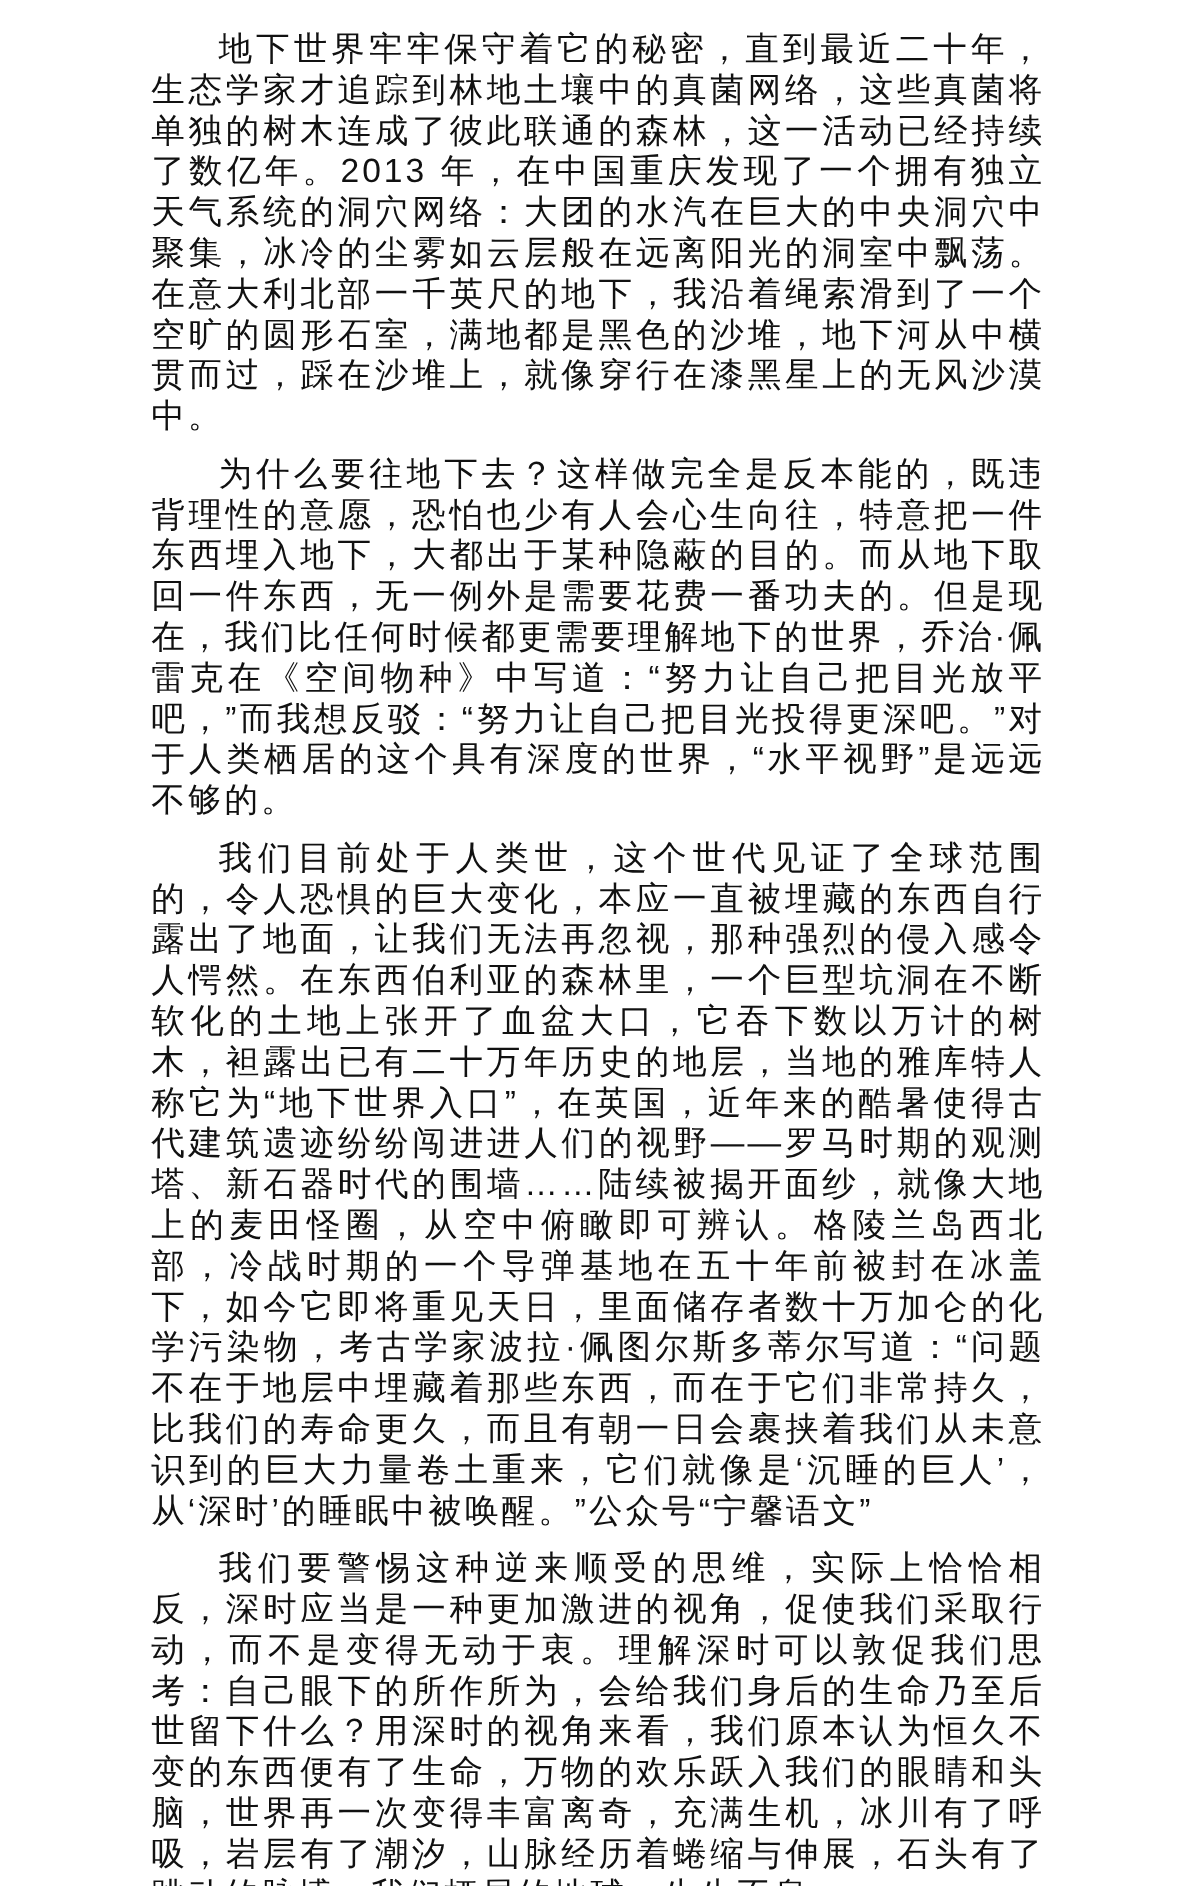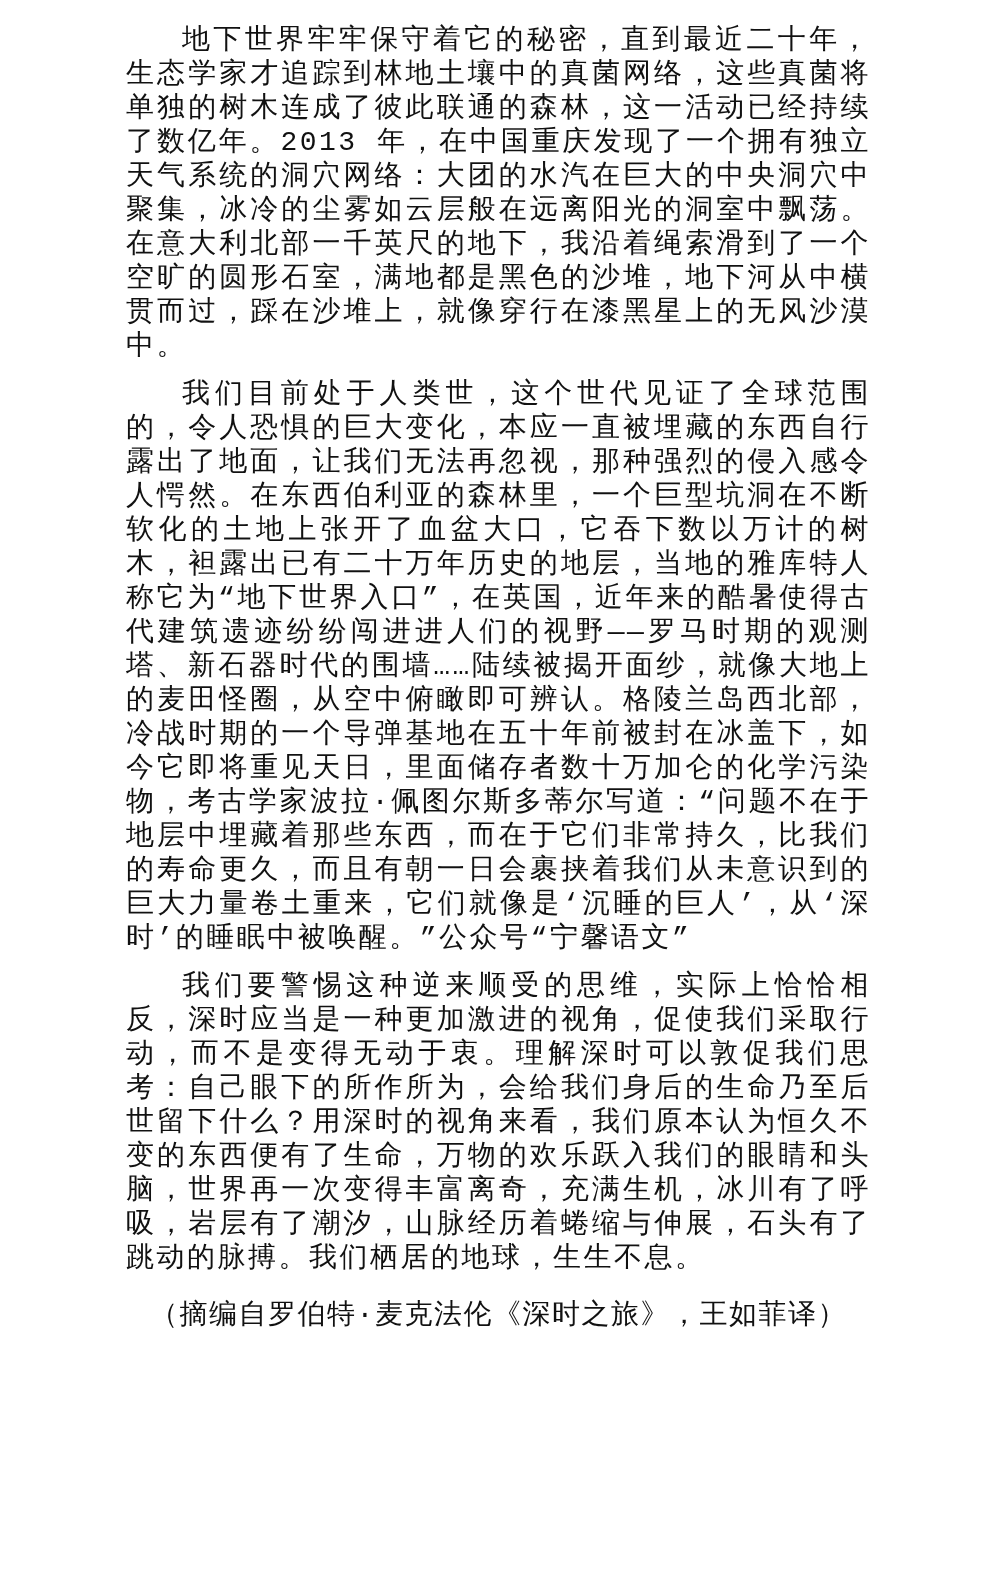--- a/index.html
+++ b/index.html
@@ -7,21 +7,21 @@
     padding: 0;
     background: #ffffff;
   }
   .page {
     position: relative;
     width: 809px;
     height: 1572px;
     margin: 0 auto;
     background: #ffffff;
     color: #111111;
-    font-family: Liberation Mono, monospace;
+    font-family: Liberation Sans, sans-serif;
     box-sizing: border-box;
     padding: 24px 27px 0 37px;
     overflow: hidden;
   }
   .passage p {
     margin: 0 0 14px 0;
     font-size: 28px;
     line-height: 34px;
     letter-spacing: 2.5px;
     text-align: justify;
@@ -36,18 +36,19 @@
     margin-bottom: 16px;
     margin-top: 23px;
   }
 </style>
 </head>
 <body>
 
 <div class="page">
   <div class="passage">
     <p>地下世界牢牢保守着它的秘密，直到最近二十年，生态学家才追踪到林地土壤中的真菌网络，这些真菌将单独的树木连成了彼此联通的森林，这一活动已经持续了数亿年。2013 年，在中国重庆发现了一个拥有独立天气系统的洞穴网络：大团的水汽在巨大的中央洞穴中聚集，冰冷的尘雾如云层般在远离阳光的洞室中飘荡。在意大利北部一千英尺的地下，我沿着绳索滑到了一个空旷的圆形石室，满地都是黑色的沙堆，地下河从中横贯而过，踩在沙堆上，就像穿行在漆黑星上的无风沙漠中。</p>
+    <p>为什么要往地下去？这样做完全是反本能的，既违背理性的意愿，恐怕也少有人会心生向往，特意把一件东西埋入地下，大都出于某种隐蔽的目的。而从地下取回一件东西，无一例外是需要花费一番功夫的。但是现在，我们比任何时候都更需要理解地下的世界，乔治·佩雷克在《空间物种》中写道：“努力让自己把目光放平吧，”而我想反驳：“努力让自己把目光投得更深吧。”对于人类栖居的这个具有深度的世界，“水平视野”是远远不够的。</p>
     <p>我们目前处于人类世，这个世代见证了全球范围的，令人恐惧的巨大变化，本应一直被埋藏的东西自行露出了地面，让我们无法再忽视，那种强烈的侵入感令人愕然。在东西伯利亚的森林里，一个巨型坑洞在不断软化的土地上张开了血盆大口，它吞下数以万计的树木，袒露出已有二十万年历史的地层，当地的雅库特人称它为“地下世界入口”，在英国，近年来的酷暑使得古代建筑遗迹纷纷闯进进人们的视野——罗马时期的观测塔、新石器时代的围墙……陆续被揭开面纱，就像大地上的麦田怪圈，从空中俯瞰即可辨认。格陵兰岛西北部，冷战时期的一个导弹基地在五十年前被封在冰盖下，如今它即将重见天日，里面储存者数十万加仑的化学污染物，考古学家波拉·佩图尔斯多蒂尔写道：“问题不在于地层中埋藏着那些东西，而在于它们非常持久，比我们的寿命更久，而且有朝一日会裹挟着我们从未意识到的巨大力量卷土重来，它们就像是‘沉睡的巨人’，从‘深时’的睡眠中被唤醒。”公众号“宁馨语文”</p>
     <p>我们要警惕这种逆来顺受的思维，实际上恰恰相反，深时应当是一种更加激进的视角，促使我们采取行动，而不是变得无动于衷。理解深时可以敦促我们思考：自己眼下的所作所为，会给我们身后的生命乃至后世留下什么？用深时的视角来看，我们原本认为恒久不变的东西便有了生命，万物的欢乐跃入我们的眼睛和头脑，世界再一次变得丰富离奇，充满生机，冰川有了呼吸，岩层有了潮汐，山脉经历着蜷缩与伸展，石头有了跳动的脉搏。我们栖居的地球，生生不息。</p>
     <p class="attribution">（摘编自罗伯特·麦克法伦《深时之旅》，王如菲译）</p>
 
   </div>
 </div>
 
 </body></html>

